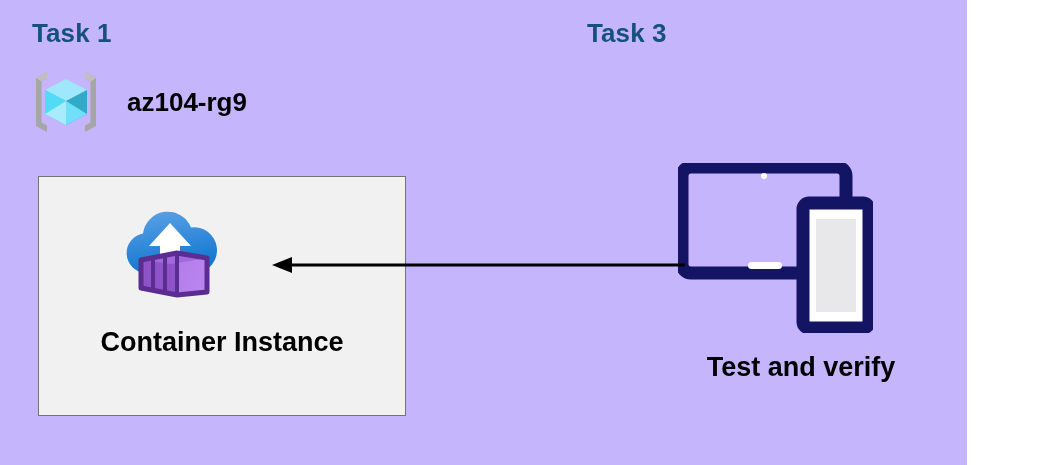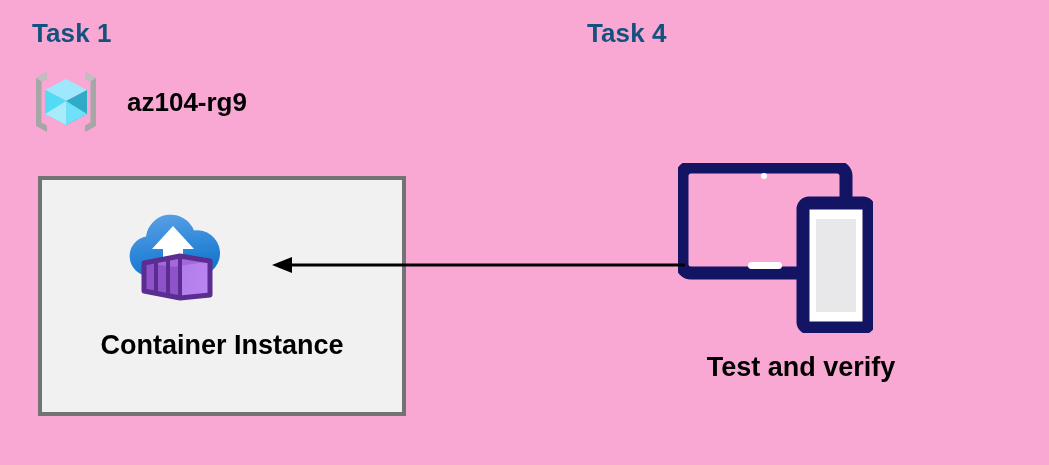--- a/index.html
+++ b/index.html
@@ -5,23 +5,23 @@
   html, body {
     margin: 0;
     padding: 0;
     background: #ffffff;
   }
   body {
     font-family: "Liberation Sans", sans-serif;
   }
   #canvas {
     position: relative;
-    width: 1049px;
+    width: 967px;
     height: 465px;
-    background: #f9a8d4;
+    background: #c4b5fd;
     overflow: hidden;
   }
   #task1-panel { left: 3px;   top: 4px;  width: 449px; height: 458px; }
   #task2-panel { left: 556px; top: 4px;  width: 490px; height: 458px; }
 
   .task-title {
     position: absolute;
     color: #15517d;
     font-size: 26px;
     font-weight: bold;
@@ -49,21 +49,21 @@
   }
 
   
   #aci-card {
     position: absolute;
     left: 38px;
     top: 176px;
     width: 368px;
     height: 240px;
     background: #f1f1f1;
-    border: 4px solid #737373;
+    border: 1px solid #737373;
     box-sizing: border-box;
   }
   #aci-icon {
     position: absolute;
     left: 76px;
     top: 18px;
     width: 110px;
     height: 110px;
     display: block;
   }
@@ -170,21 +170,21 @@
 
       <line x1="38" y1="64" x2="38" y2="96" stroke="#5c2d91" stroke-width="4"></line>
       <line x1="50" y1="62" x2="50" y2="98" stroke="#5c2d91" stroke-width="4"></line>
       <line x1="62" y1="59" x2="62" y2="100" stroke="#5c2d91" stroke-width="4"></line>
     </svg>
     <div id="aci-label">Container Instance</div>
   </div>
 
   <div id="task2-panel"></div>
 
-  <div id="task2-title" class="task-title">Task 4</div>
+  <div id="task2-title" class="task-title">Task 3</div>
 
   <svg id="devices-icon" viewBox="0 0 195 170">
 
     <rect x="4" y="4" width="164" height="106" rx="9" ry="9" fill="none" stroke="#141464" stroke-width="13"></rect>
 
     <circle cx="86" cy="13" r="3" fill="#ffffff"></circle>
 
     <rect x="70" y="99" width="34" height="7" rx="3.5" ry="3.5" fill="#ffffff"></rect>
 
     <rect x="125" y="40" width="66" height="125" rx="6" ry="6" fill="#ffffff" stroke="#141464" stroke-width="13"></rect>

